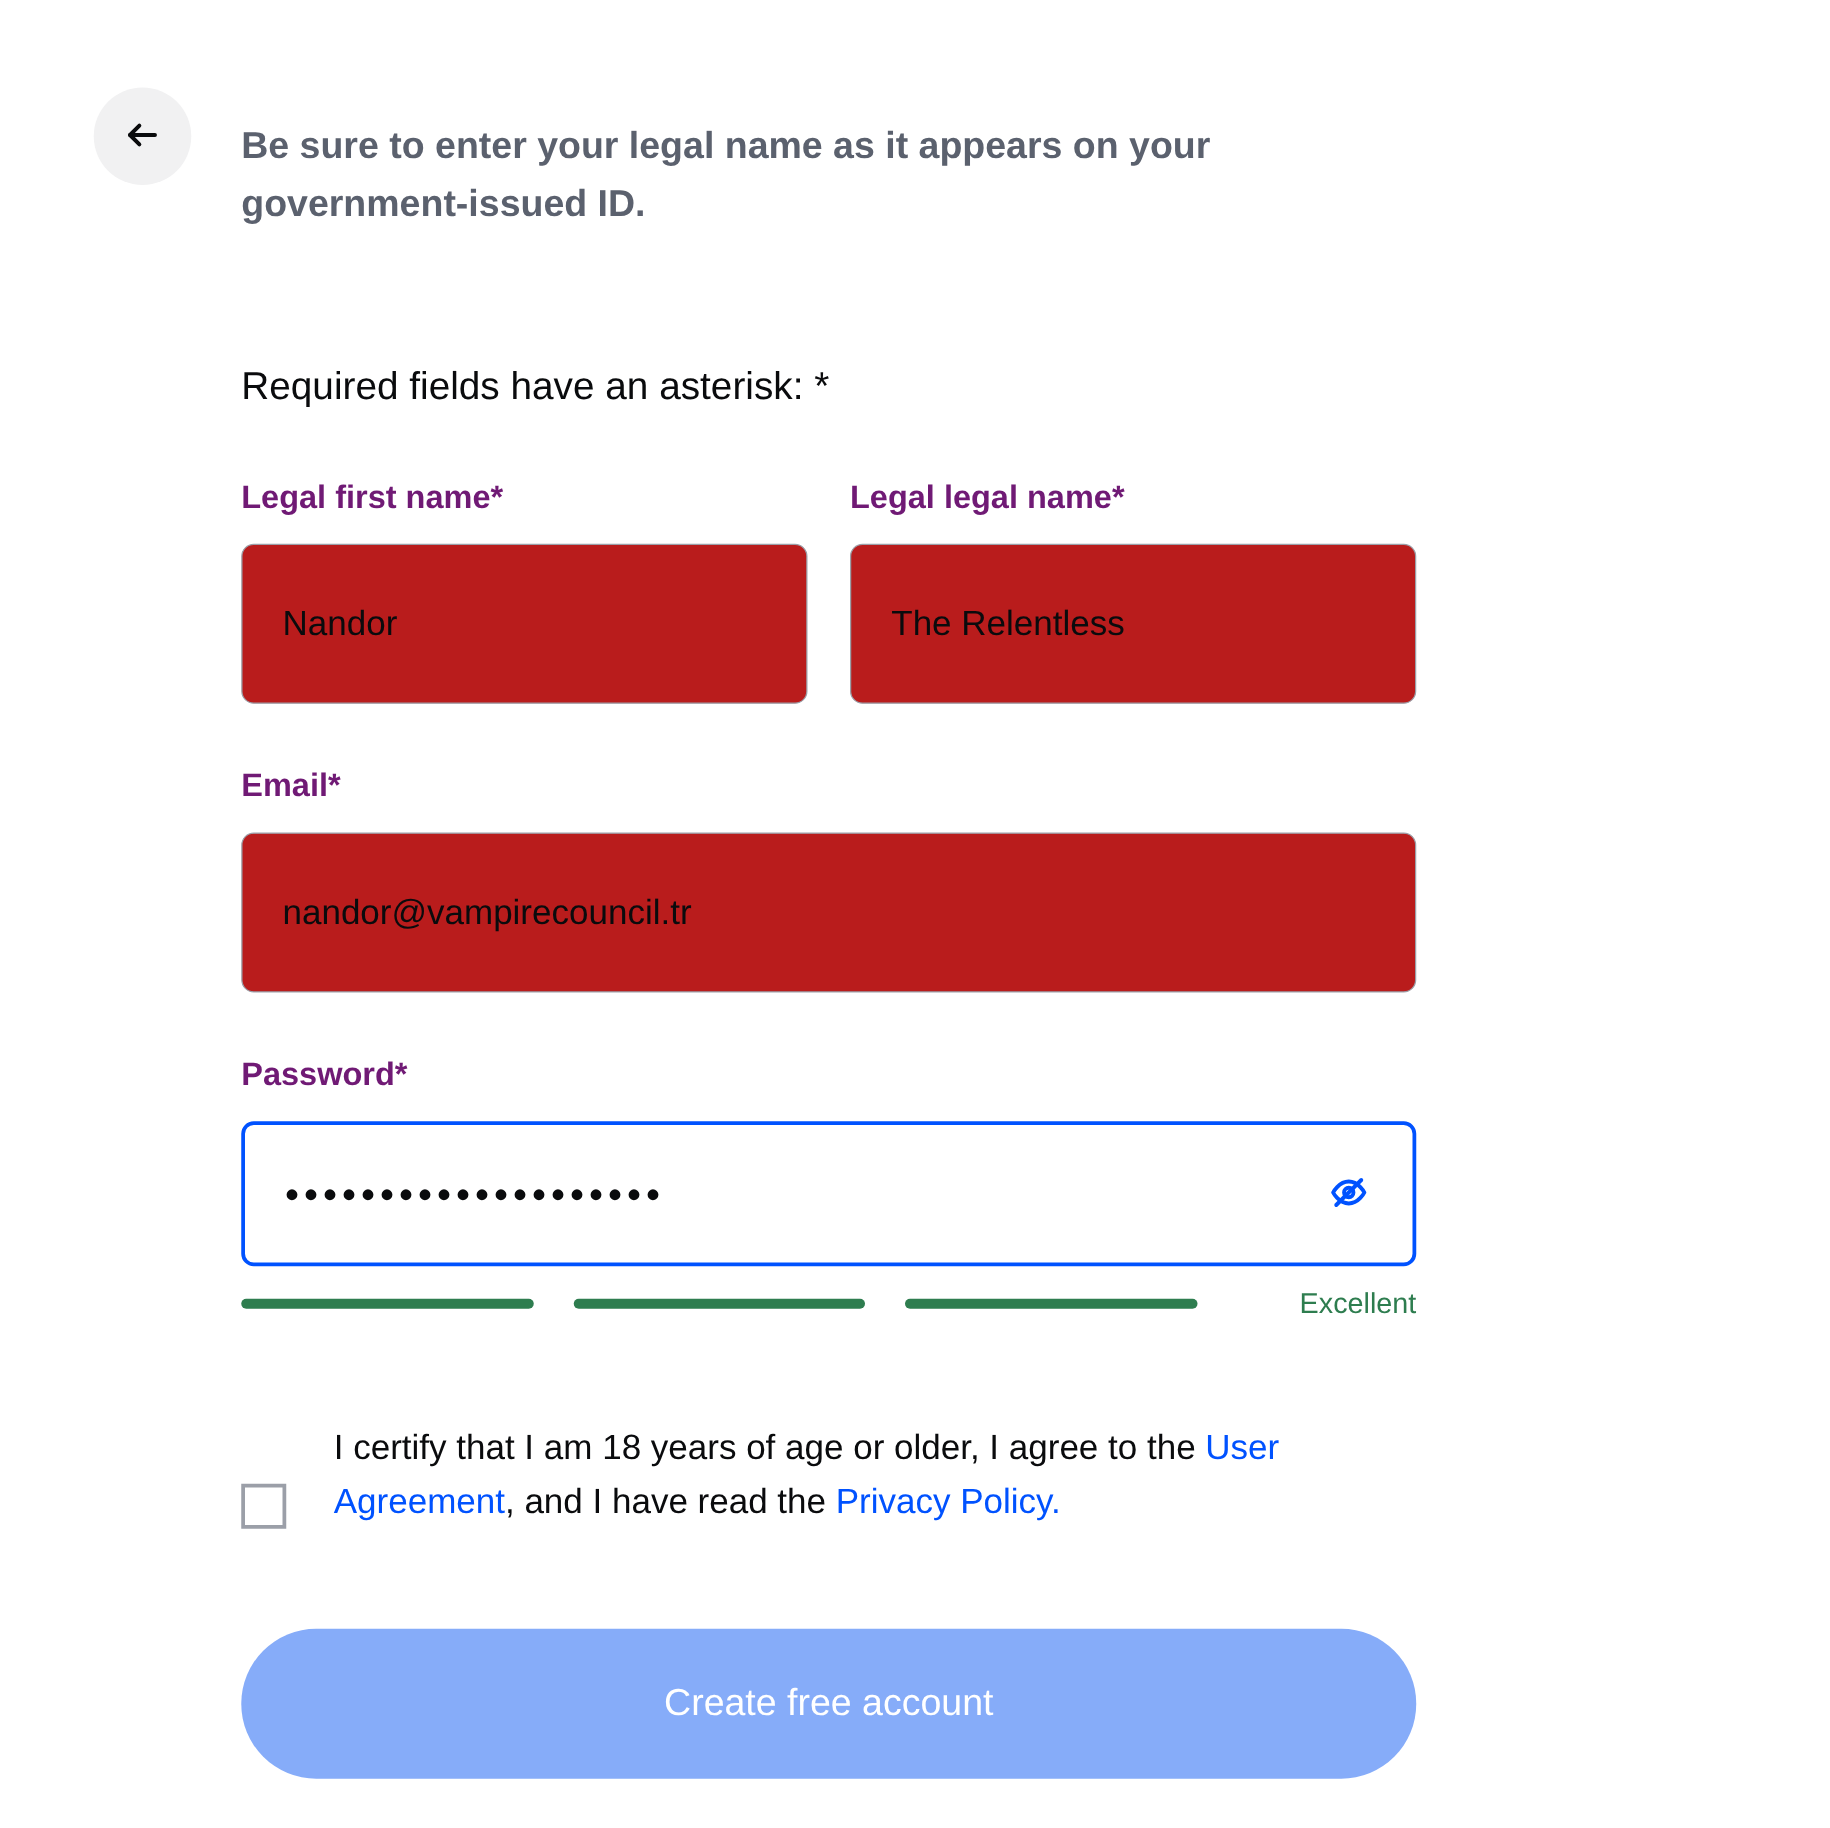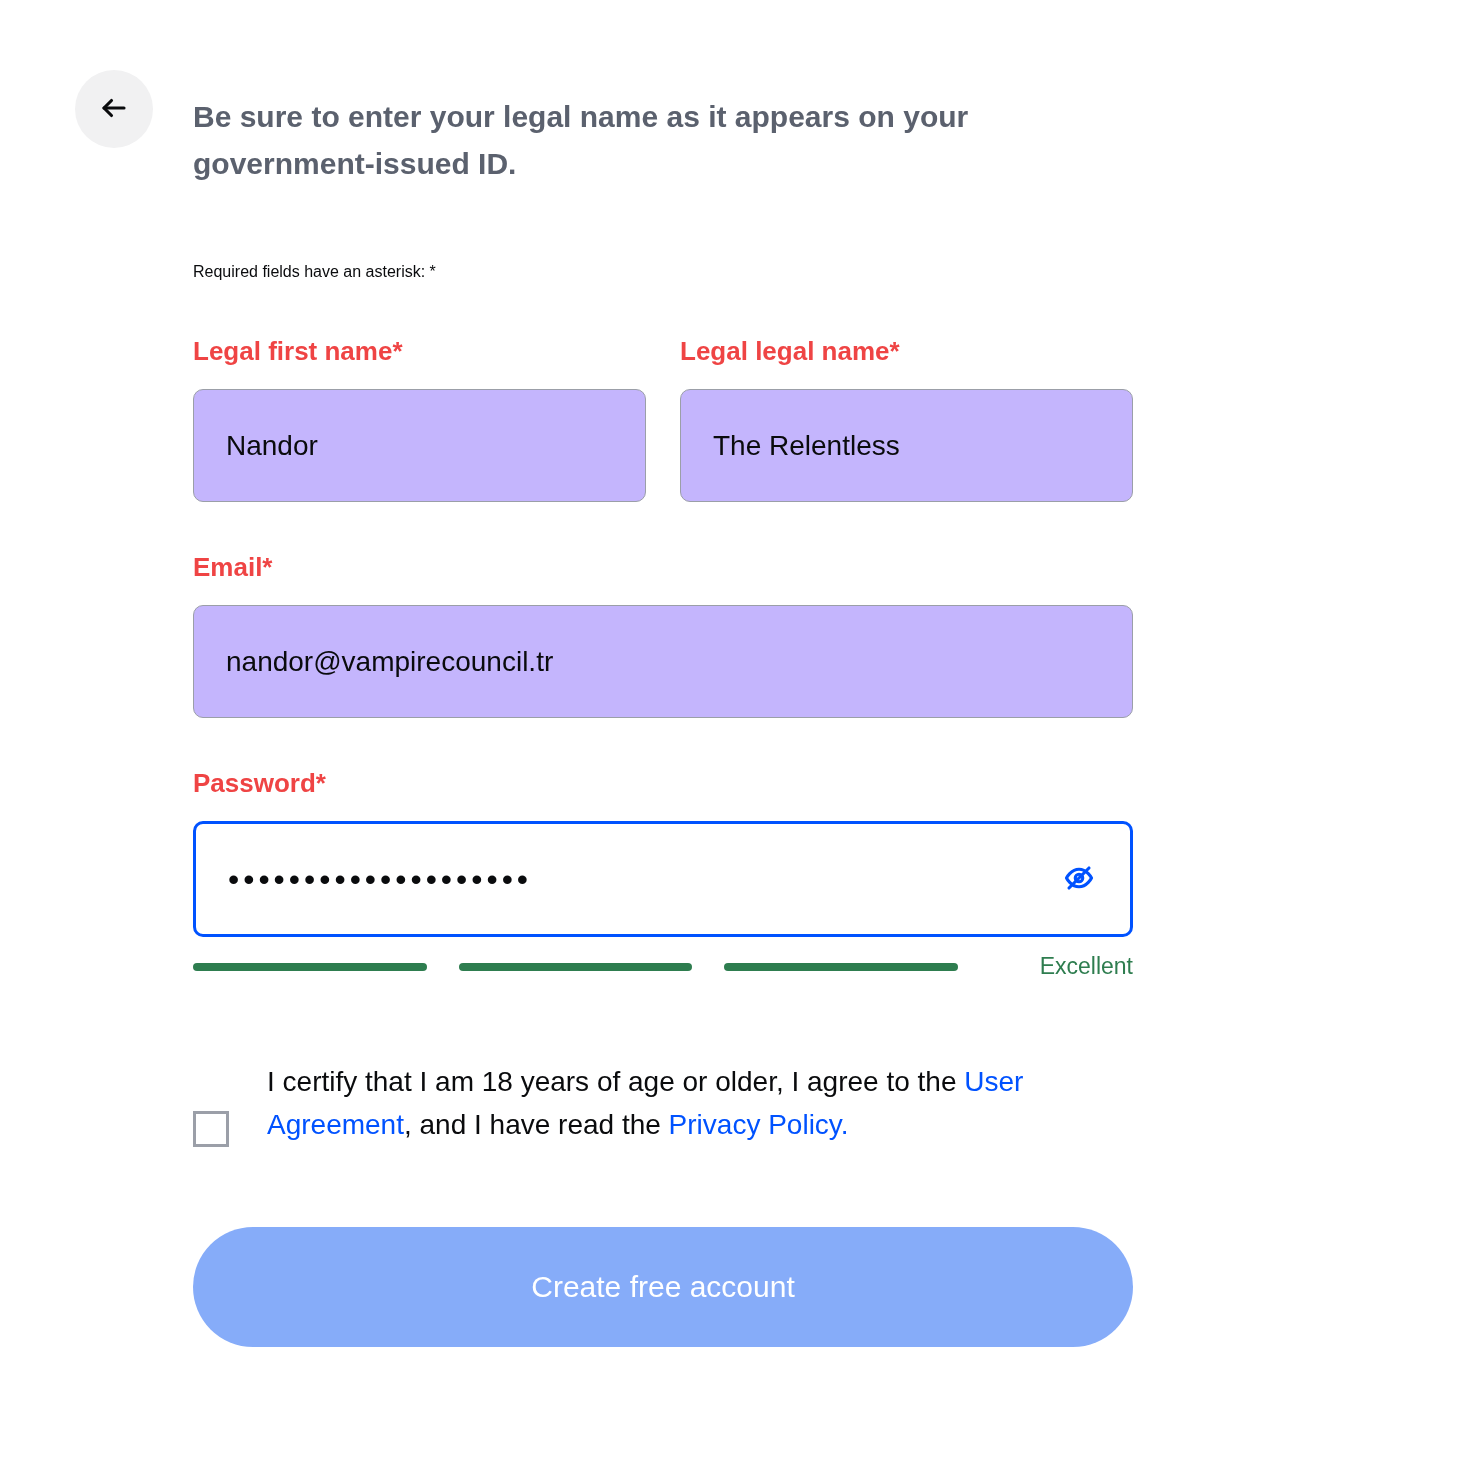--- a/index.html
+++ b/index.html
@@ -42,54 +42,54 @@
       letter-spacing: -0.5px;
     }
     .subtitle {
       font-size: 30px;
       color: #5b616e;
       margin-top: 24px;
       line-height: 1.55;
       font-weight: bold;
     }
     .required-note {
-      font-size: 16px;
-      color: #0a0b0d;
-      margin-top: 76px;
+      font-size: 31px;
+      color: #0a0b0d;
+      margin-top: 104px;
     }
     .form {
       margin-top: 55px;
     }
     .row {
       display: flex;
       gap: 34px;
     }
     .field {
       flex: 1;
       display: flex;
       flex-direction: column;
     }
     .full {
       width: 100%;
       justify-content: space-between;
     }
     .label {
       font-size: 26px;
       font-weight: 600;
-      color: #ef4444;
+      color: #701a75;
       margin-bottom: 22px;
     }
     .input {
-      height: 113px;
+      height: 128px;
       border: 1.5px solid #9b9fa8;
       border-radius: 10px;
       padding: 0 32px;
       font-size: 28px;
       color: #0a0b0d;
-      background: #c4b5fd;
+      background: #b91c1c;
       outline: none;
       font-family: inherit;
     }
     .password-wrap {
       position: relative;
     }
     .password-input {
       height: 116px;
       width: 100%;
       border: 3px solid #0052ff;

